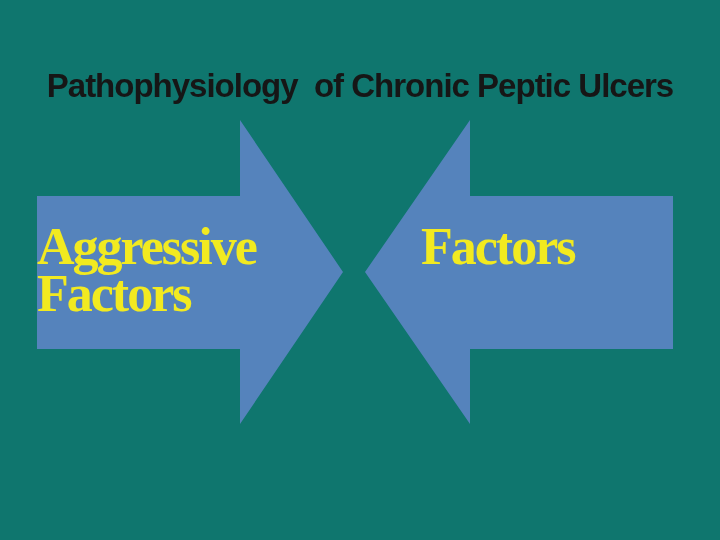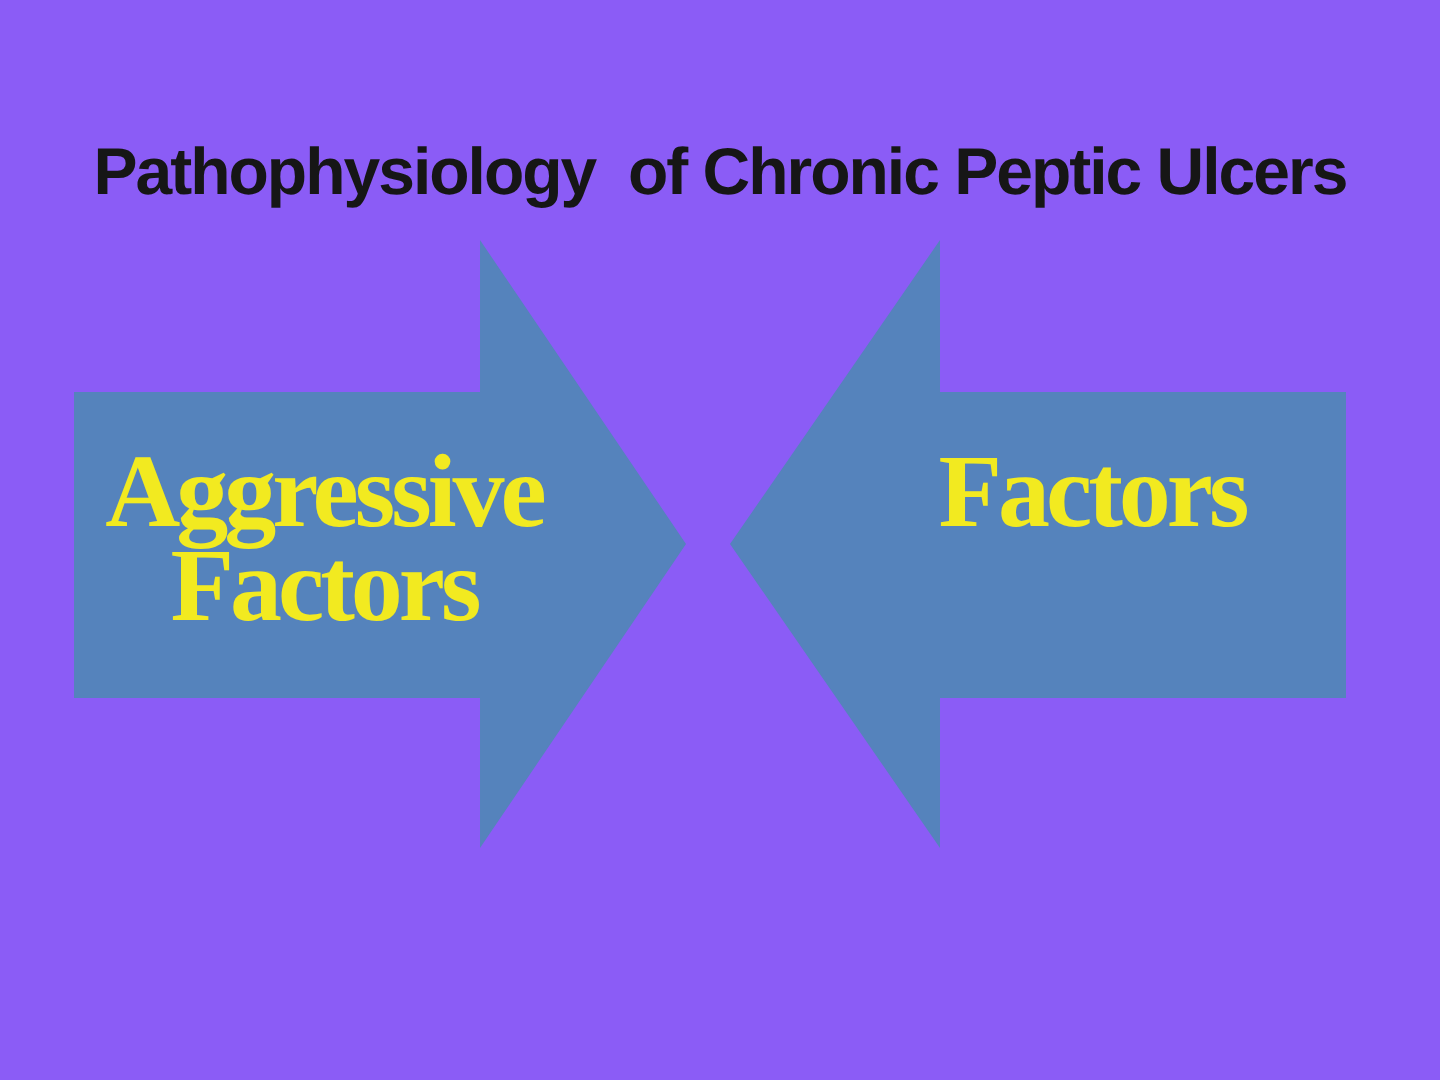--- a/index.html
+++ b/index.html
@@ -4,21 +4,21 @@
 <style>
   html, body {
     margin: 0;
     padding: 0;
     background: #ffffff;
   }
   .slide {
     position: relative;
     width: 720px;
     height: 540px;
-    background: #8b5cf6;
+    background: #0f766e;
     overflow: hidden;
     font-family: "Liberation Sans", sans-serif;
   }
   .slide-title {
     position: absolute;
     left: 0;
     top: 64px;
     width: 720px;
     text-align: center;
     font-family: "Liberation Sans", sans-serif;
@@ -33,21 +33,21 @@
     position: absolute;
     left: 0;
     top: 0;
     width: 720px;
     height: 540px;
   }
   .arrow-label {
     position: absolute;
     top: 223px;
     width: 250px;
-    text-align: center;
+    text-align: left;
     font-family: "Liberation Serif", serif;
     font-weight: 700;
     font-size: 52px;
     line-height: 47px;
     letter-spacing: -2px;
     color: #F2EA20;
   }
   .arrow-label-left  { left: 37px;  }
   .arrow-label-right { left: 421px; }
 </style>

